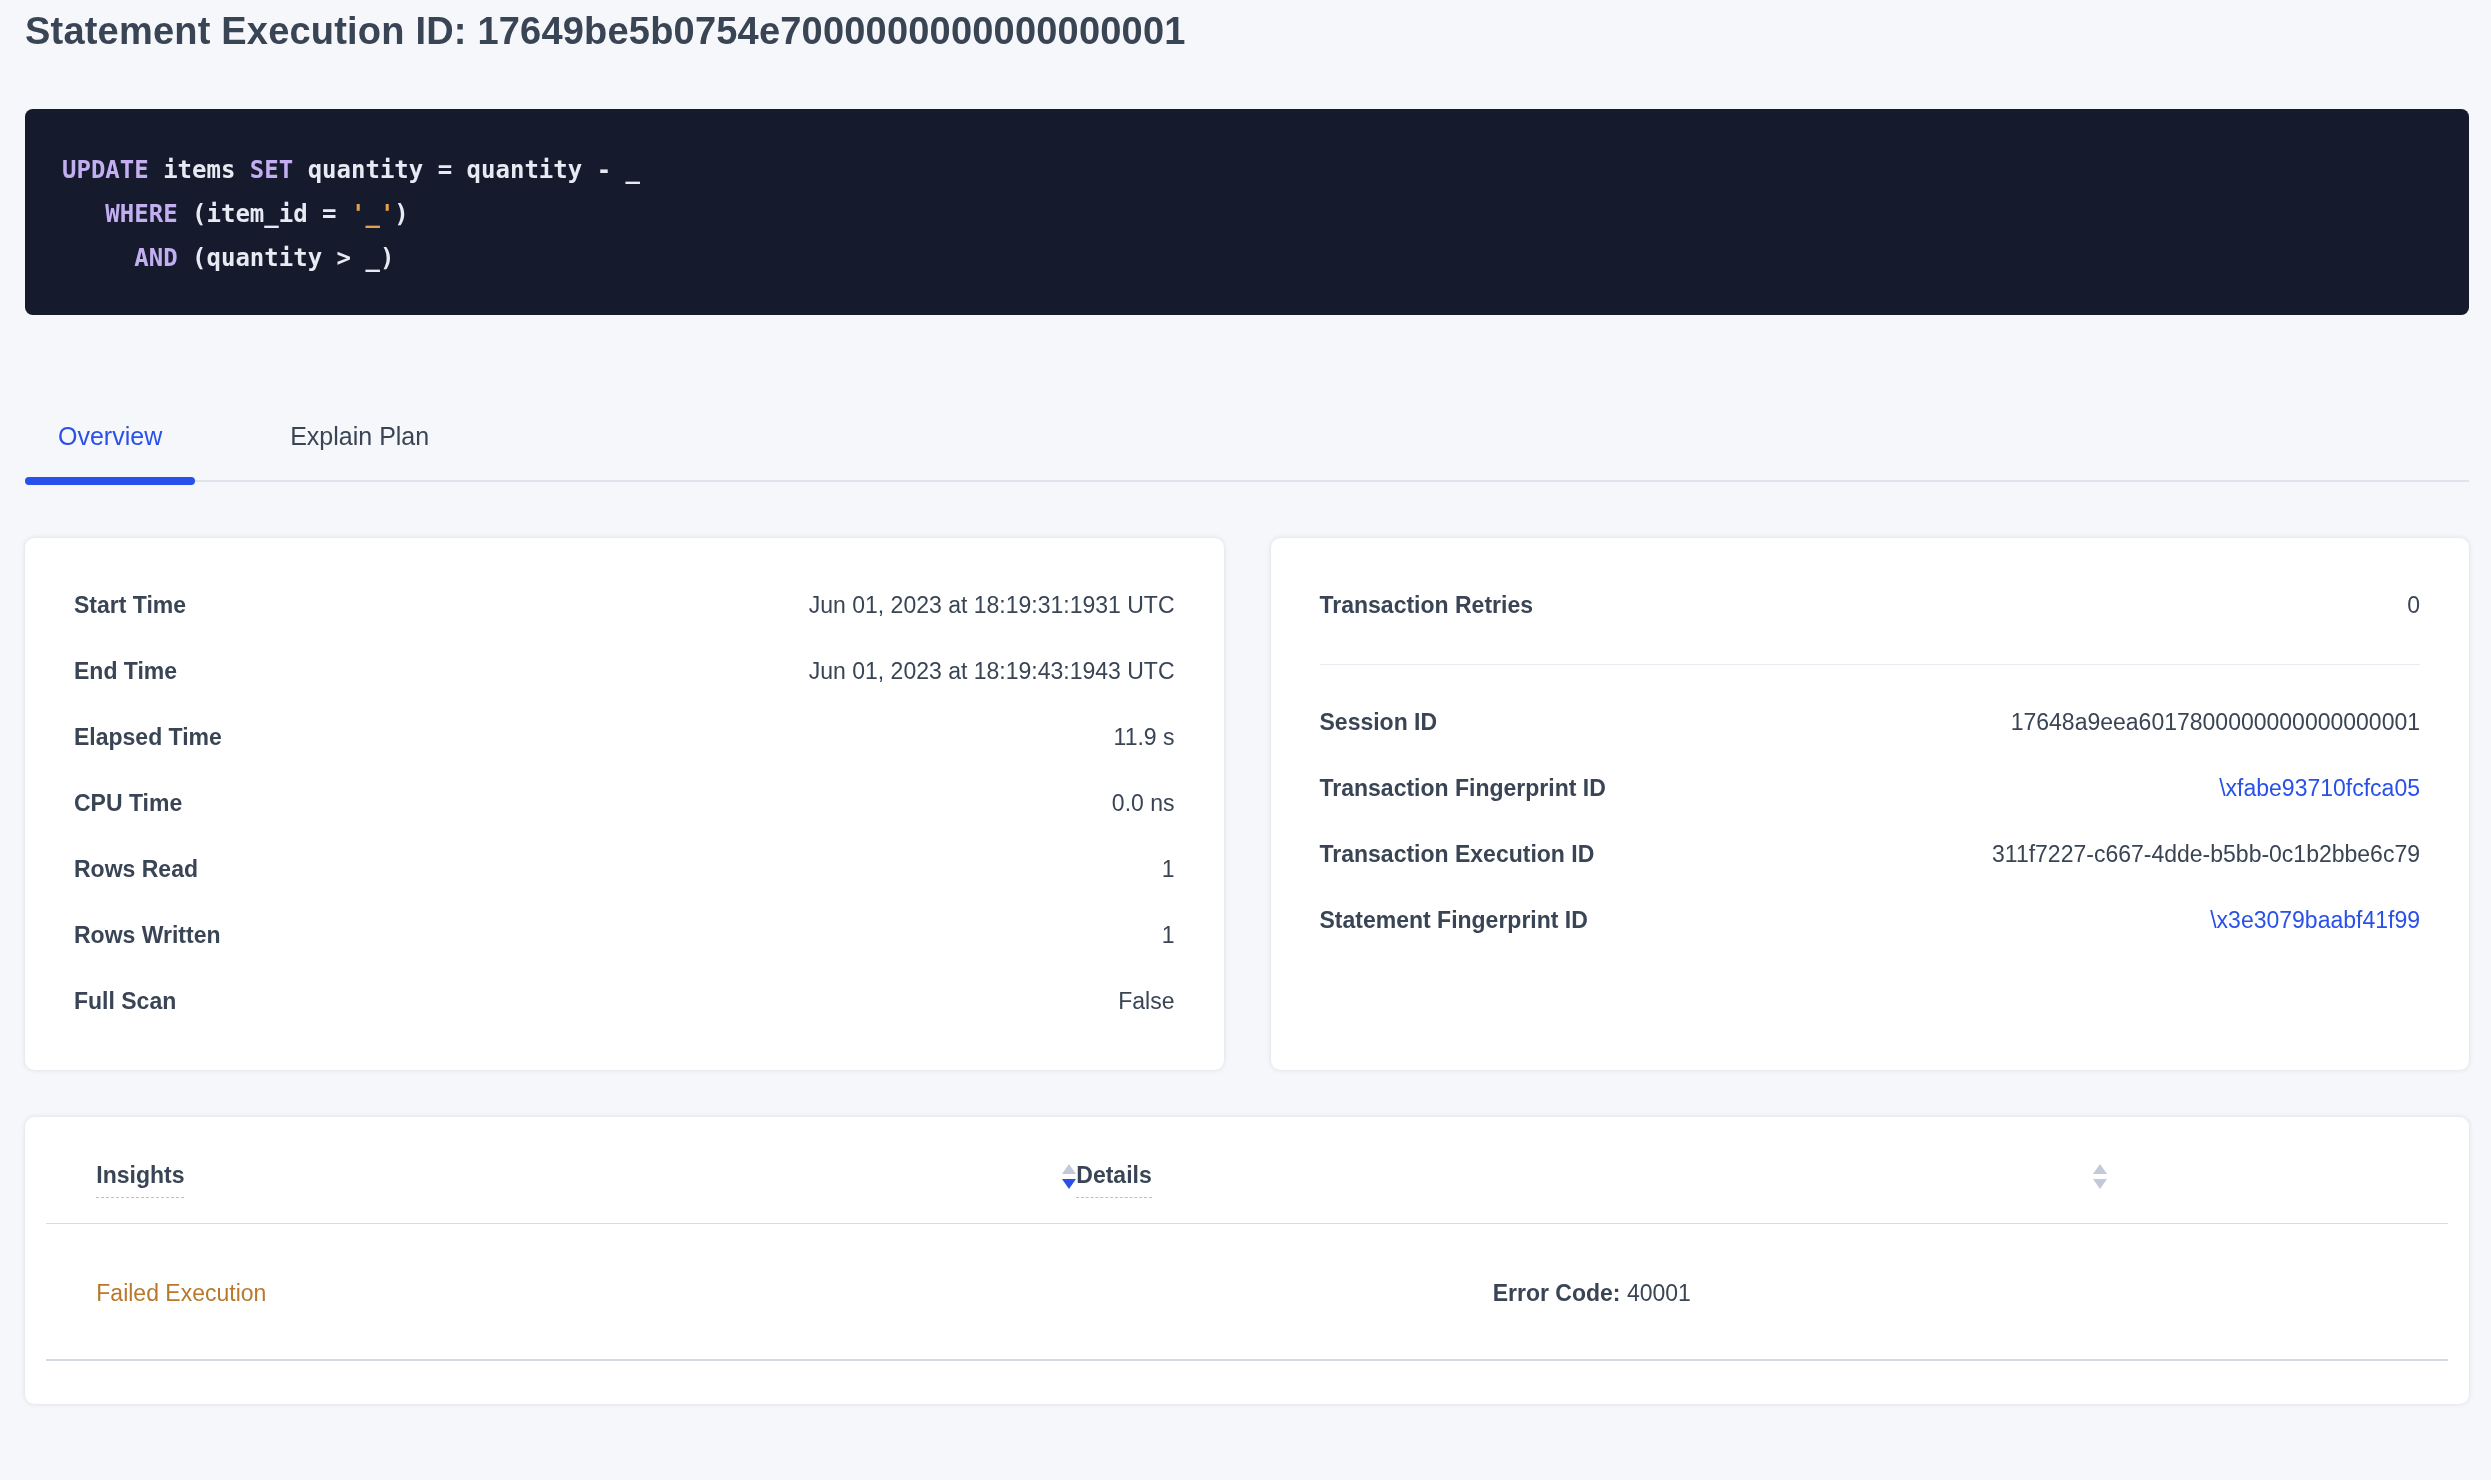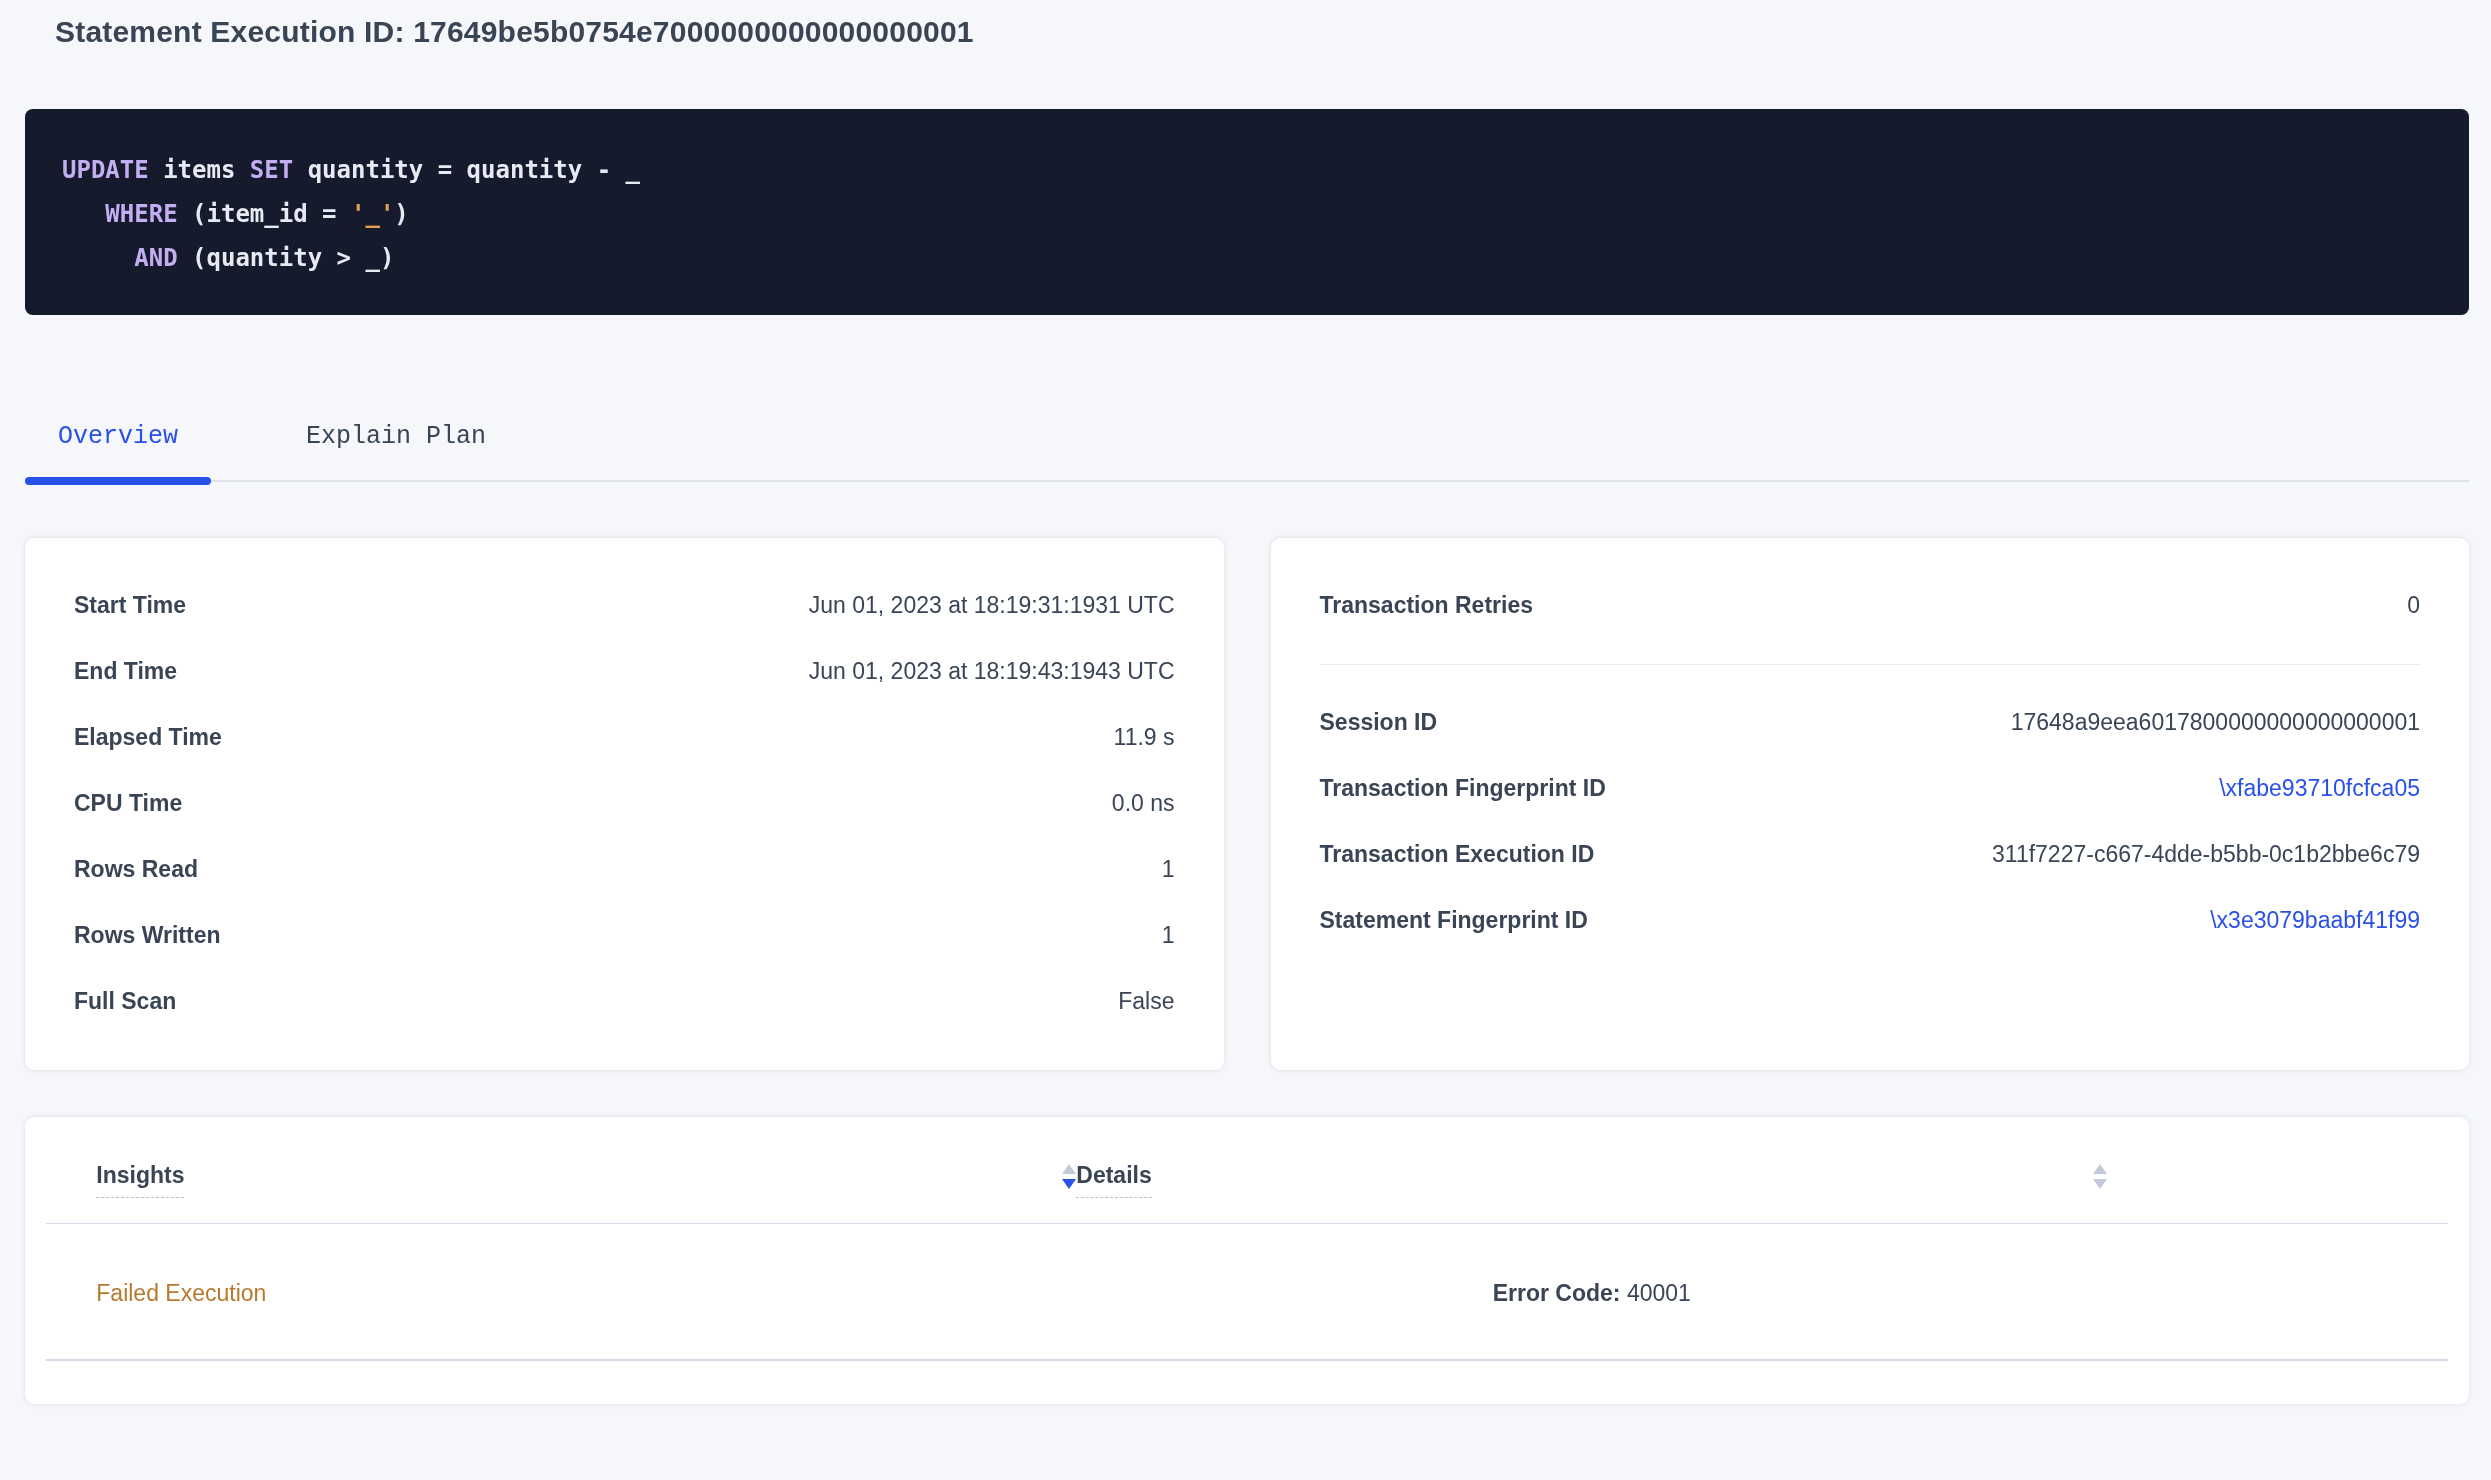--- a/index.html
+++ b/index.html
@@ -1,34 +1,34 @@
 <!DOCTYPE html>
 <html><head>
 <meta charset="utf-8">
 <style>
   * { margin:0; padding:0; box-sizing:border-box; }
   html,body { width:2492px; height:1481px; overflow:hidden; background:#f5f7fa;
               font-family:"Liberation Sans", sans-serif; color:#394455; }
   .page { padding:9.7px 23px 0 25px; }
 
   
-  .page-title { font-size:30px; line-height:43px; font-weight:700; color:#394455; letter-spacing:0.2px;margin-left:30px; }
+  .page-title { font-size:38px; line-height:43px; font-weight:700; color:#394455; letter-spacing:0.2px; }
 
   
   .code-box { margin-top:56px; background:#151a2d; border-radius:7.8px; padding:39px 37px 35px 37px; }
   .code-line { font-family:"DejaVu Sans Mono", monospace; font-size:24px; line-height:44px;
                font-weight:600; color:#e7eaf3; white-space:pre; }
   .tok-keyword { color:#c3aef2; }
   .tok-plain   { color:#e7eaf3; }
   .tok-string  { color:#e5a24d; }
 
   
   .tabs { margin-top:76px; display:flex; align-items:flex-end; border-bottom:2.9px solid #dfe3ec; }
   .tab { position:relative; padding:29px 33px 27px 33px; font-size:25px; line-height:33px;
-         color:#394455; font-weight:400; cursor:pointer;font-family:Liberation Mono, monospace; }
+         color:#394455; font-weight:400; cursor:pointer; }
   .tab + .tab { margin-left:62px; }
   .tab.active { color:#2950e8; font-weight:500; }
   .tab.active::after { content:""; position:absolute; left:0; right:0; bottom:-4.9px; height:7.8px;
                        background:#2950e8; border-radius:4.9px; }
 
   
   .cards-row { display:flex; gap:47px; margin-top:56px; }
   .card { flex:1 1 0; background:#ffffff; border-radius:9.7px;
           box-shadow:0 0 4.9px rgba(54,66,97,.14); padding:35px 49px; }
   .kv-row { height:66px; display:flex; align-items:center; justify-content:space-between; }

